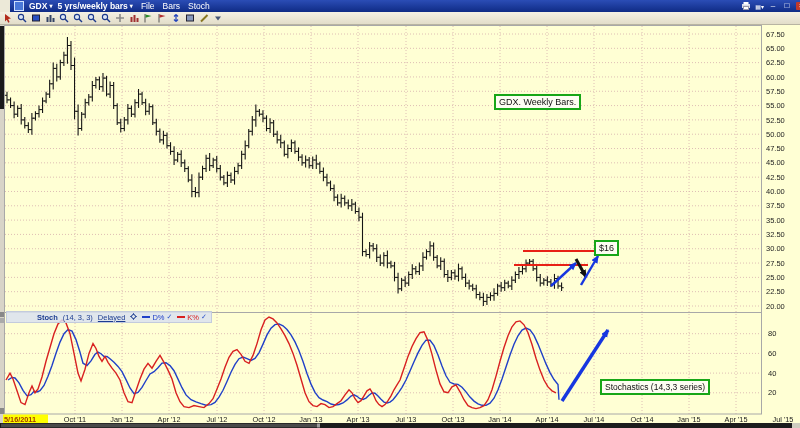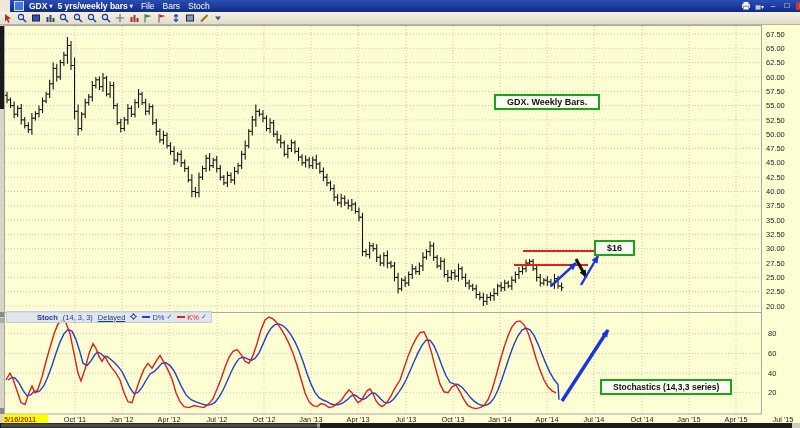--- a/index.html
+++ b/index.html
@@ -24,21 +24,21 @@
     display:flex;align-items:center;gap:3px;padding:0 2px;box-sizing:border-box;}
   .tool{width:11px;height:11px;display:inline-flex;align-items:center;justify-content:center;}
 
   
   .chart-shell{position:absolute;top:25px;left:0;width:800px;height:403px;}
   #chart{display:block;}
   #chart text{font-family:"Liberation Sans",sans-serif;}
 
   
   .anno-box{position:absolute;border:2px solid #17a617;background:#fdfdf2;color:#111;
-    font-weight:bold;font-size:8.5px;padding:1px 11px;white-space:nowrap;z-index:5;}
+    font-weight:normal;font-size:8.5px;padding:1px 3px;white-space:nowrap;z-index:5;}
   .anno-gdx{left:494px;top:94px;font-size:9px;}
   .anno-28{left:594px;top:240px;font-size:9px;}
   .anno-stoch{left:600px;top:379px;}
 
   .stoch-header{position:absolute;left:6px;top:311px;height:10px;z-index:4;
     display:flex;align-items:center;gap:5px;font-size:7.5px;color:#1c3c90;
     background:rgba(219,226,240,0.85);padding:0 4px;border:1px solid #c3cbdd;}
   .sh-name{font-weight:bold;margin-left:26px;}
   .sh-delayed{text-decoration:underline;}
   .leg{display:flex;align-items:center;gap:2px;}

